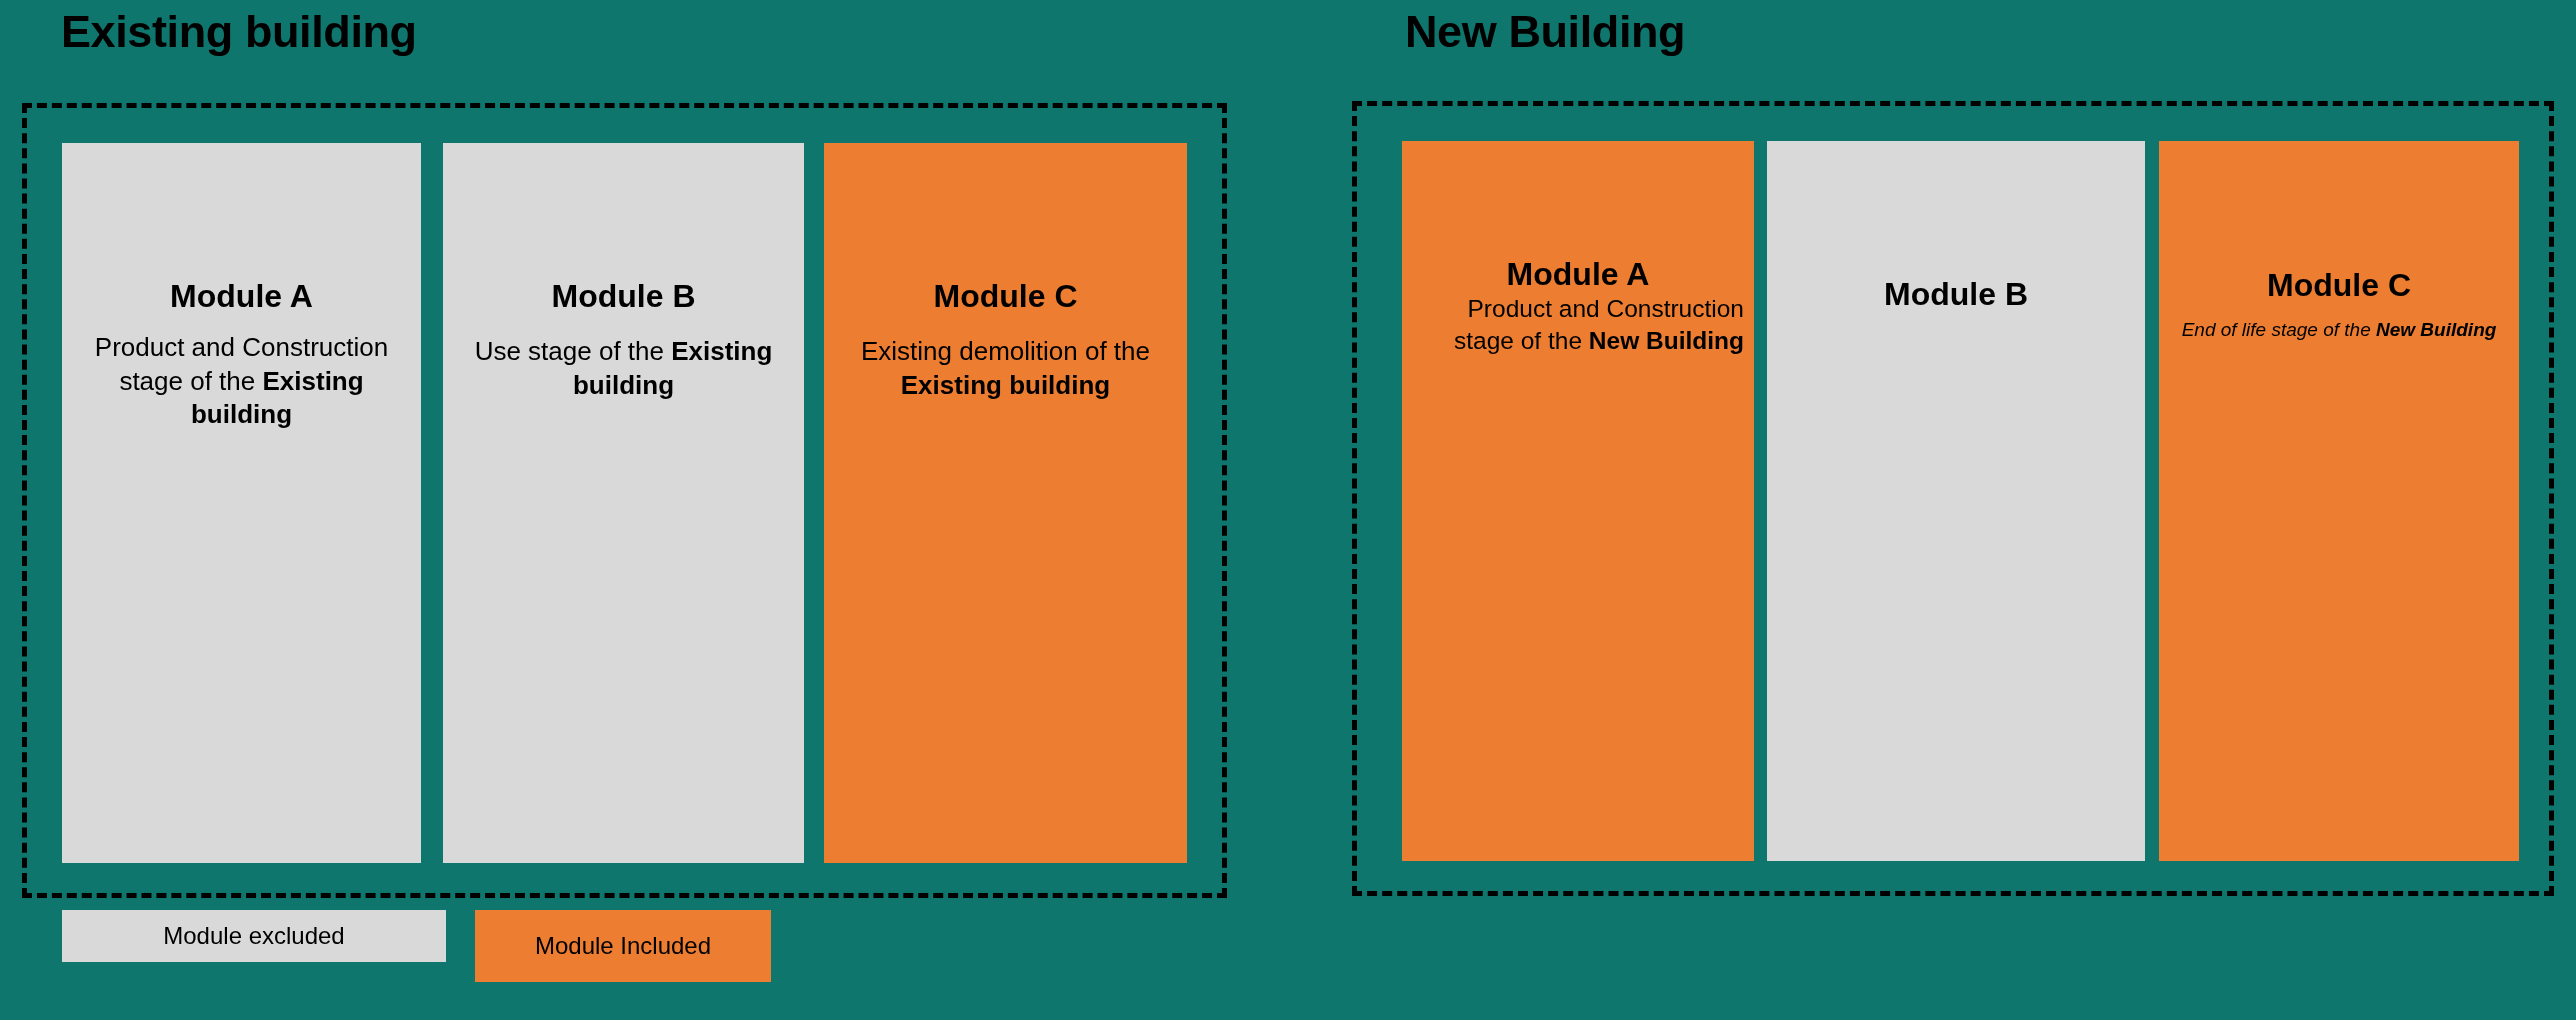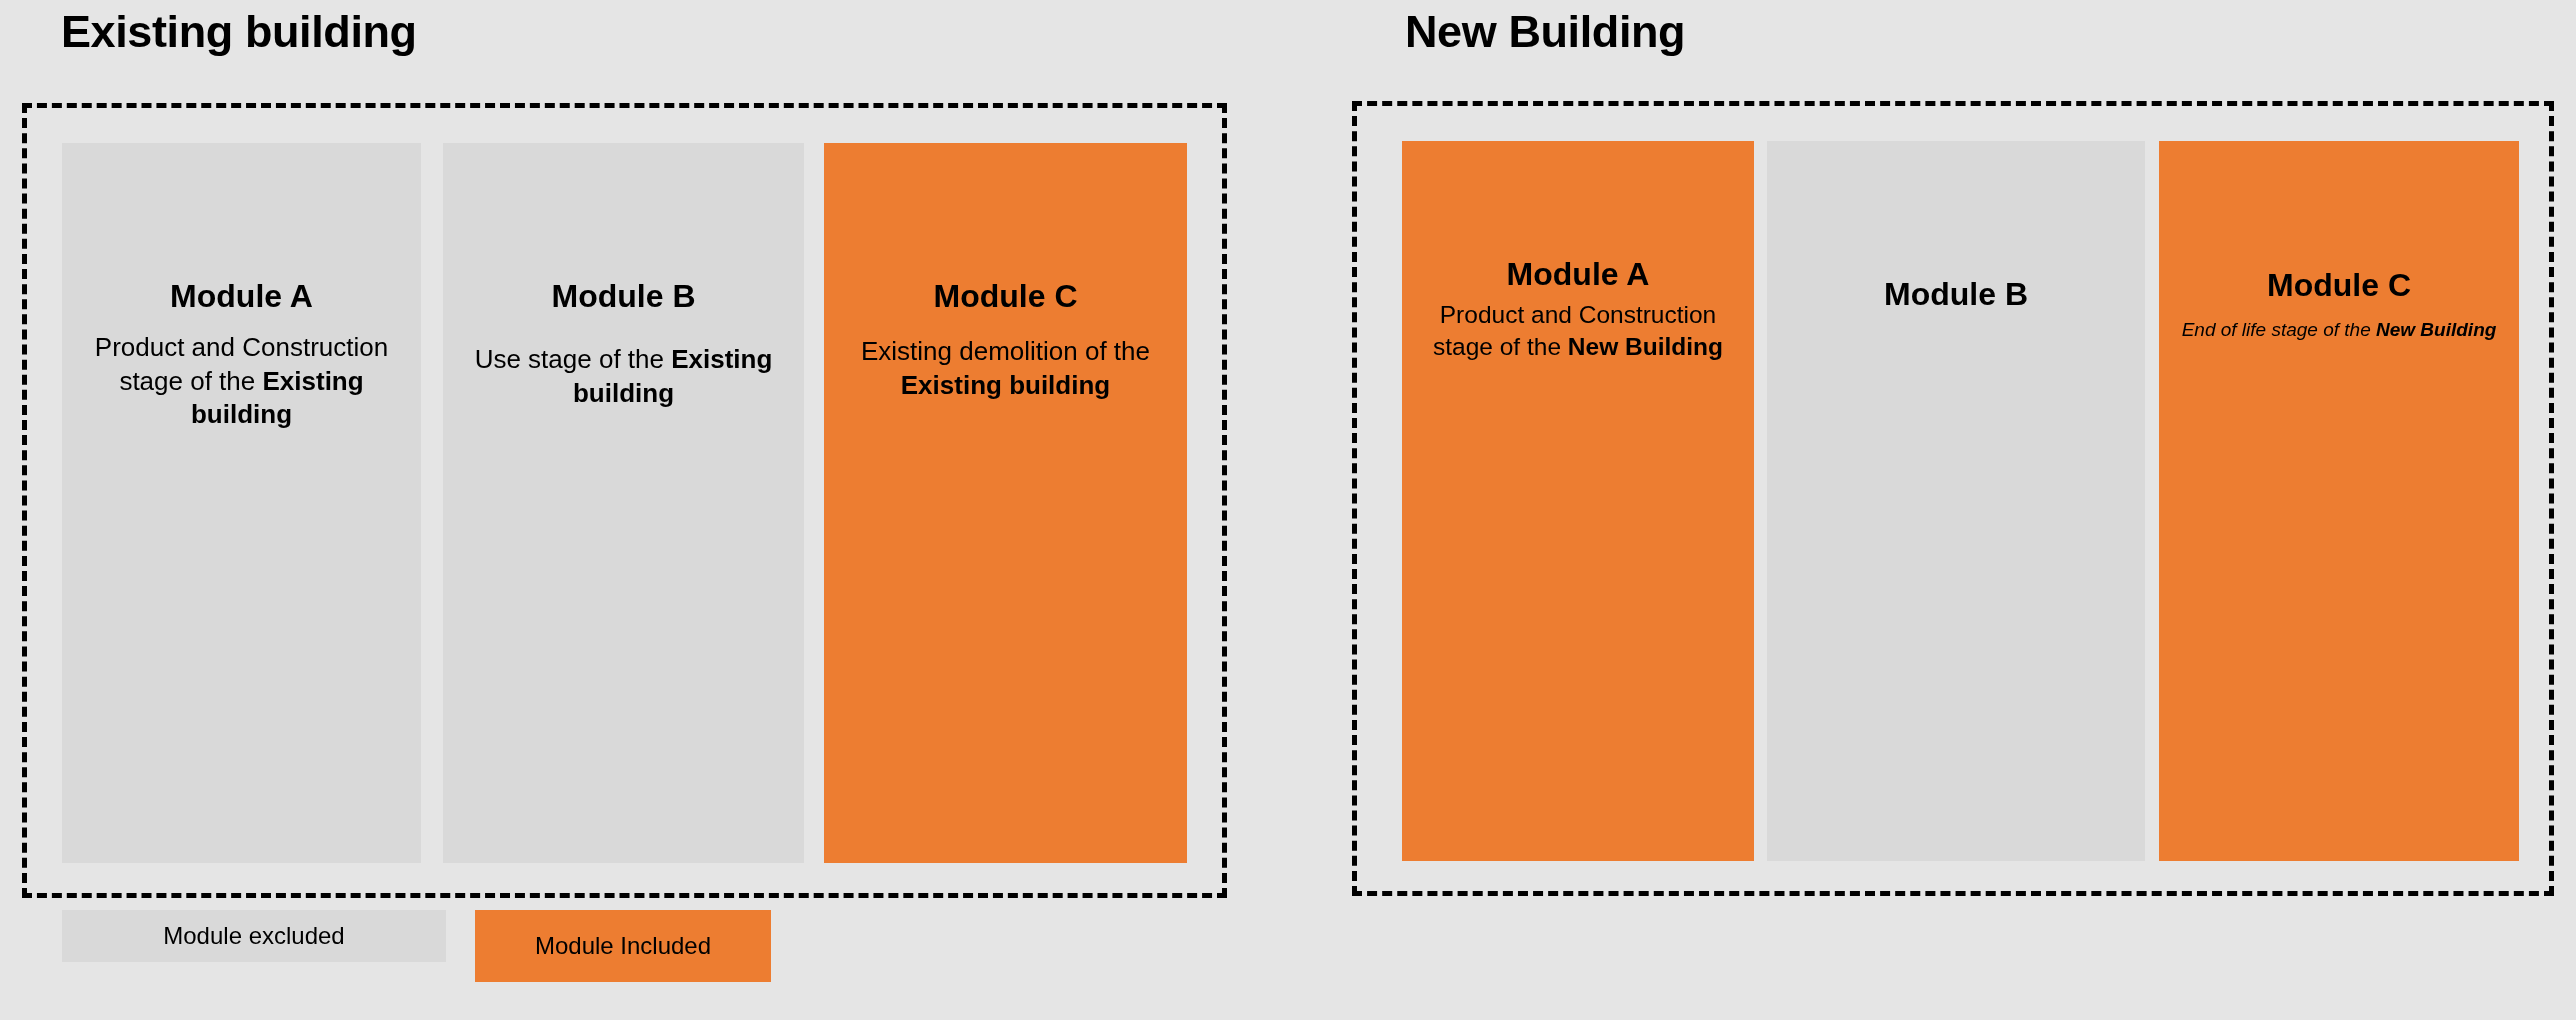--- a/index.html
+++ b/index.html
@@ -7,21 +7,21 @@
     padding: 0;
     background: #ffffff;
   }
   body {
     font-family: "Liberation Sans", sans-serif;
   }
   #canvas {
     position: relative;
     width: 2576px;
     height: 1021px;
-    background: #e5e5e5;
+    background: #0f766e;
     overflow: hidden;
   }
 
   
   .group-title {
     position: absolute;
     font-size: 45px;
     font-weight: bold;
     color: #000000;
     letter-spacing: -0.4px;
@@ -78,31 +78,31 @@
   .module-desc b { font-weight: bold; }
 
   
   #box-ex-a { left: 62px;   top: 143px; width: 359px; height: 720px; }
   #box-ex-b { left: 443px;  top: 143px; width: 361px; height: 720px; }
   #box-ex-c { left: 824px; top: 143px; width: 363px; height: 720px; }
 
   #box-ex-a .module-title { margin-top: 135px; }
   #box-ex-a .module-desc  { margin-top: 16px; }
   #box-ex-b .module-title { margin-top: 135px; }
-  #box-ex-b .module-desc  { margin-top: 28px; }
+  #box-ex-b .module-desc  { margin-top: 20px; }
   #box-ex-c .module-title { margin-top: 135px; }
   #box-ex-c .module-desc  { margin-top: 20px; }
 
   
   #box-nb-a { left: 1402px; top: 141px; width: 352px; height: 720px; }
   #box-nb-b { left: 1767px; top: 141px; width: 378px; height: 720px; }
   #box-nb-c { left: 2159px; top: 141px; width: 360px; height: 720px; }
 
   #box-nb-a .module-title { margin-top: 115px; }
-  #box-nb-a .module-desc  { margin-top: 6px; font-size: 24.5px; }
+  #box-nb-a .module-desc  { margin-top: 0; font-size: 24.5px; text-align: right; }
   #box-nb-b .module-title { margin-top: 135px; }
   #box-nb-b .module-desc  { margin-top: 20px; }
   #box-nb-c .module-title { margin-top: 126px; }
   #box-nb-c .module-desc  { margin-top: 14.4px; font-size: 19px; font-style: italic; }
 
   
   .legend-chip {
     position: absolute;
     display: flex;
     align-items: center;

